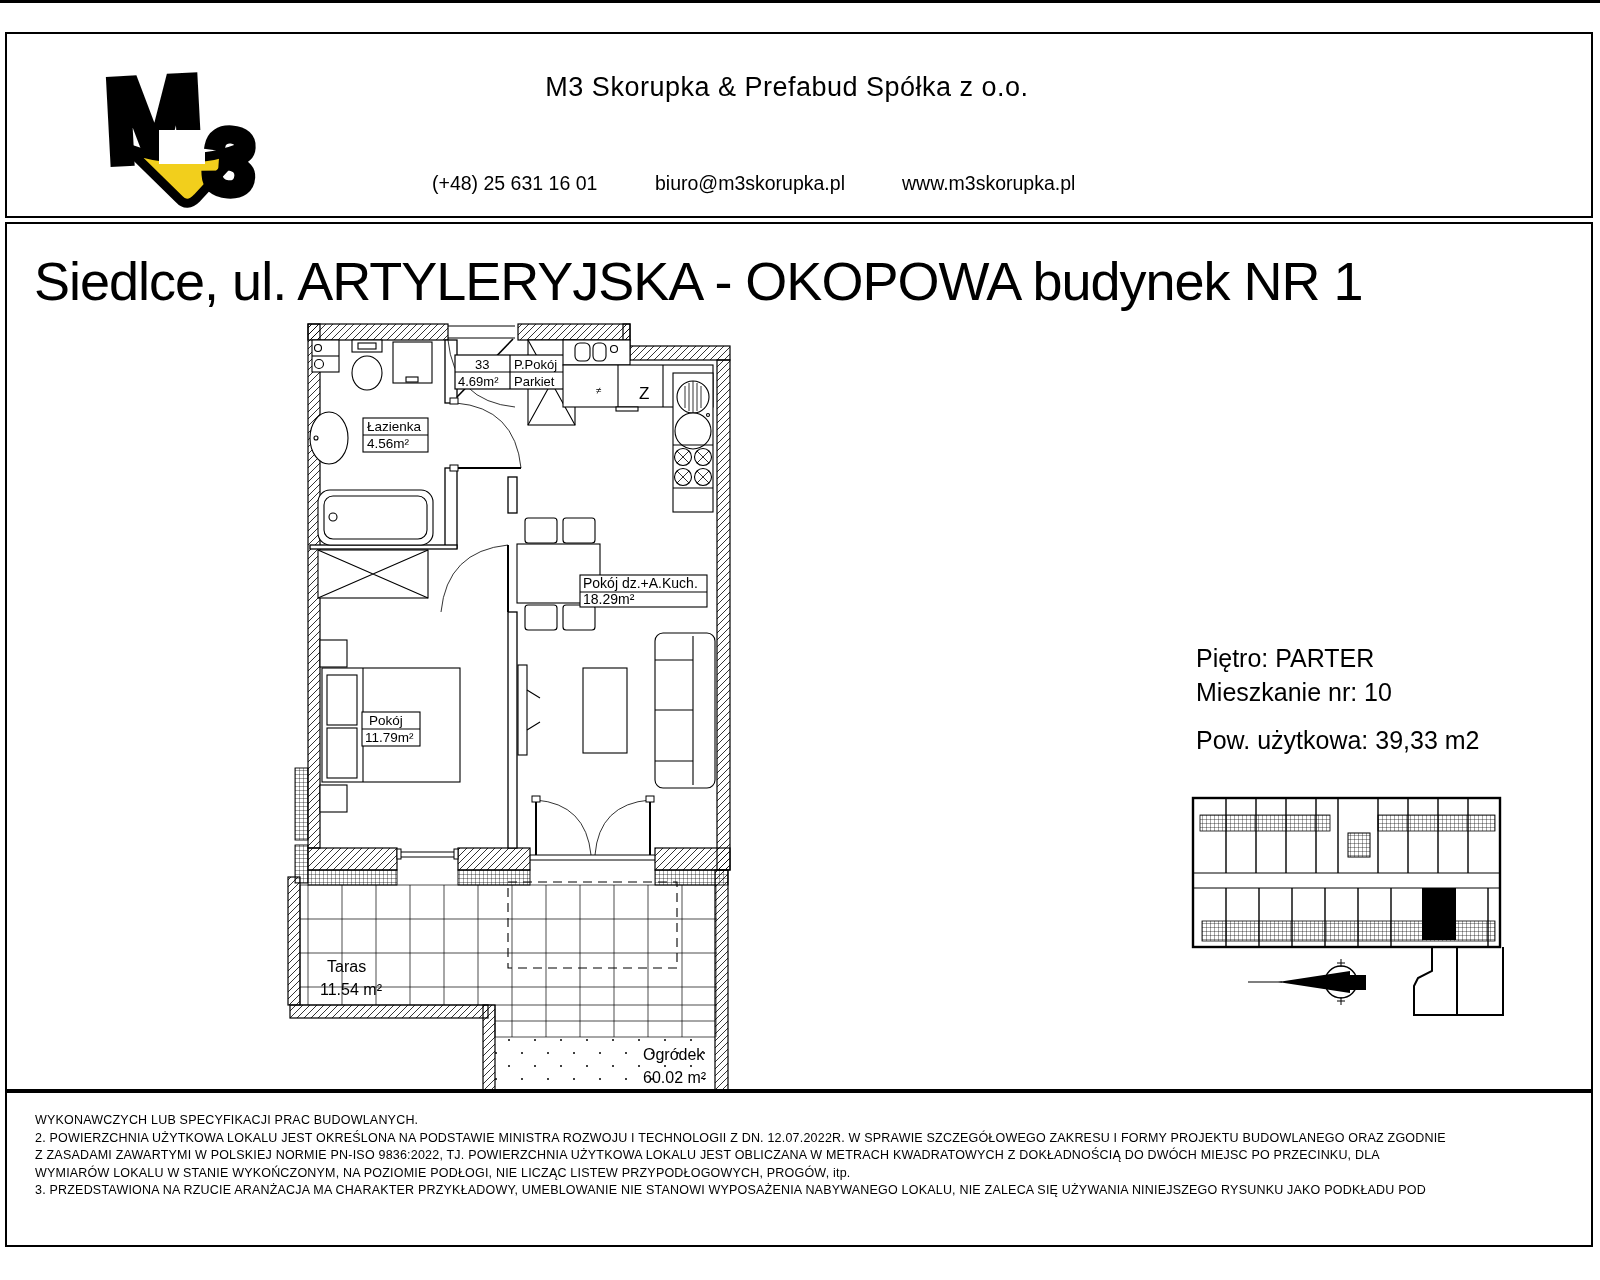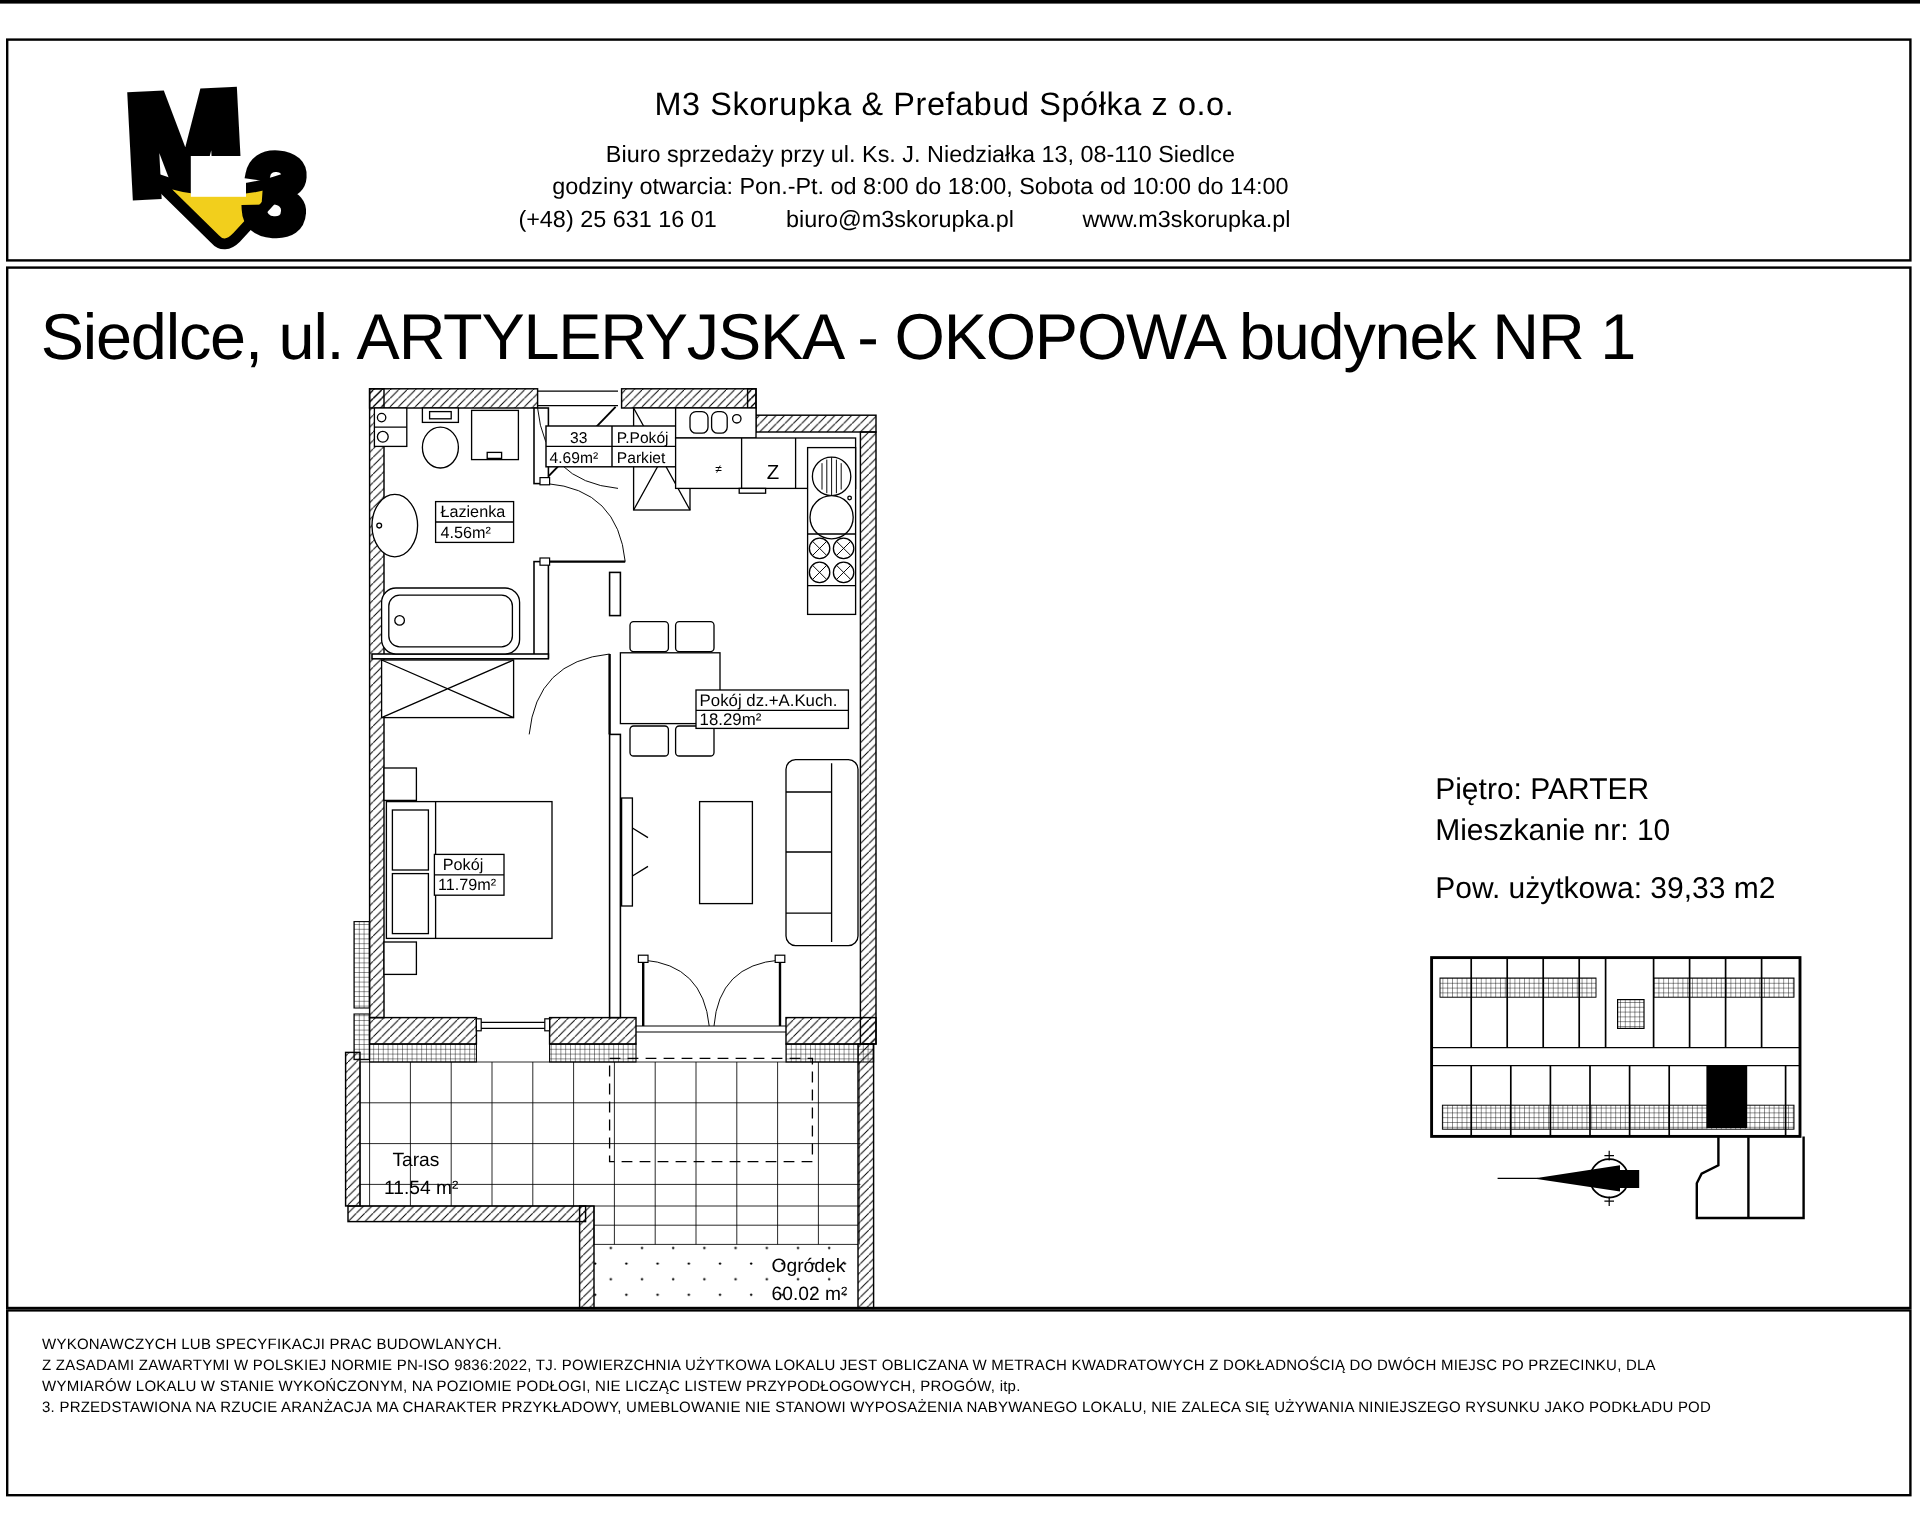--- a/index.html
+++ b/index.html
@@ -26,22 +26,20 @@
   <div class="box" style="left:5px;top:32px;width:1588px;height:186px;">
     <svg class="abs" style="left:90px;top:18px;" width="185" height="160" viewBox="0 0 185 160">
       <g>
         <text x="8" y="108" font-size="118" font-weight="bold" fill="#c40f0f" stroke="#000000" stroke-width="9" paint-order="stroke" transform="rotate(-3 60 70)">M</text>
         <path d="M30,96 Q88,118 148,94 L100,146 Q90,156 82,147 Z" fill="#f2cf1c" stroke="#000000" stroke-width="9" stroke-linejoin="round"></path>
         <rect x="62" y="78" width="46" height="34" fill="#ffffff" stroke="none"></rect>
         <text x="108" y="142" font-size="92" font-weight="bold" fill="#f2cf1c" stroke="#000000" stroke-width="8" paint-order="stroke" transform="rotate(4 140 100)">3</text>
       </g>
     </svg>
     <div class="abs company center" style="left:395px;top:38px;width:770px;text-align:center;">M3 Skorupka &amp; Prefabud Spółka z o.o.</div>
-    <div class="abs hline center" style="left:375px;top:84px;width:770px;">Biuro sprzedaży przy ul. Ks. J. Niedziałka 13, 08-110 Siedlce</div>
-    <div class="abs hline center" style="left:375px;top:111px;width:770px;">godziny otwarcia: Pon.-Pt. od 8:00 do 18:00, Sobota od 10:00 do 14:00</div>
     <div class="abs hline" style="left:425px;top:138px;">(+48) 25 631 16 01</div>
     <div class="abs hline" style="left:648px;top:138px;">biuro@m3skorupka.pl</div>
     <div class="abs hline" style="left:895px;top:138px;">www.m3skorupka.pl</div>
   </div>
 
   <div class="box" style="left:5px;top:222px;width:1588px;height:869px;"></div>
 
   <div class="abs title" style="left:34px;top:238px;margin-top:12px;">Siedlce, ul. ARTYLERYJSKA - OKOPOWA budynek NR 1</div>
 
   <div class="abs info" style="left:1196px;top:628px;margin-top:16px;">Piętro: PARTER</div>
@@ -295,18 +293,19 @@
       <rect x="160" y="180" width="16" height="15" fill="#000"></rect>
       <circle cx="151" cy="187" r="16" fill="none" stroke="#000" stroke-width="1.5"></circle>
       <path d="M151,164 V172 M151,202 V210 M147,168 H155 M147,206 H155" stroke="#000" stroke-width="1" fill="none"></path>
       <text x="151" y="194" font-size="20" font-weight="bold" text-anchor="middle" fill="#fff" stroke="#000" stroke-width="0.7">Z</text>
     </g>
   </svg>
 
   <div class="box" style="left:5px;top:1091px;width:1588px;height:156px;">
     <div class="abs foot" style="left:28px;top:19px;width:1540px;">
       <div>WYKONAWCZYCH LUB SPECYFIKACJI PRAC BUDOWLANYCH.</div>
+      <div>2. POWIERZCHNIA UŻYTKOWA LOKALU JEST OKREŚLONA NA PODSTAWIE MINISTRA ROZWOJU I TECHNOLOGII Z DN. 12.07.2022R. W SPRAWIE SZCZEGÓŁOWEGO ZAKRESU I FORMY PROJEKTU BUDOWLANEGO ORAZ ZGODNIE</div>
       <div>Z ZASADAMI ZAWARTYMI W POLSKIEJ NORMIE PN-ISO 9836:2022, TJ. POWIERZCHNIA UŻYTKOWA LOKALU JEST OBLICZANA W METRACH KWADRATOWYCH Z DOKŁADNOŚCIĄ DO DWÓCH MIEJSC PO PRZECINKU, DLA</div>
       <div>WYMIARÓW LOKALU W STANIE WYKOŃCZONYM, NA POZIOMIE PODŁOGI, NIE LICZĄC LISTEW PRZYPODŁOGOWYCH, PROGÓW, itp.</div>
       <div>3. PRZEDSTAWIONA NA RZUCIE ARANŻACJA MA CHARAKTER PRZYKŁADOWY, UMEBLOWANIE NIE STANOWI WYPOSAŻENIA NABYWANEGO LOKALU, NIE ZALECA SIĘ UŻYWANIA NINIEJSZEGO RYSUNKU JAKO PODKŁADU POD</div>
     </div>
   </div>
 </div>
 
 </body></html>

